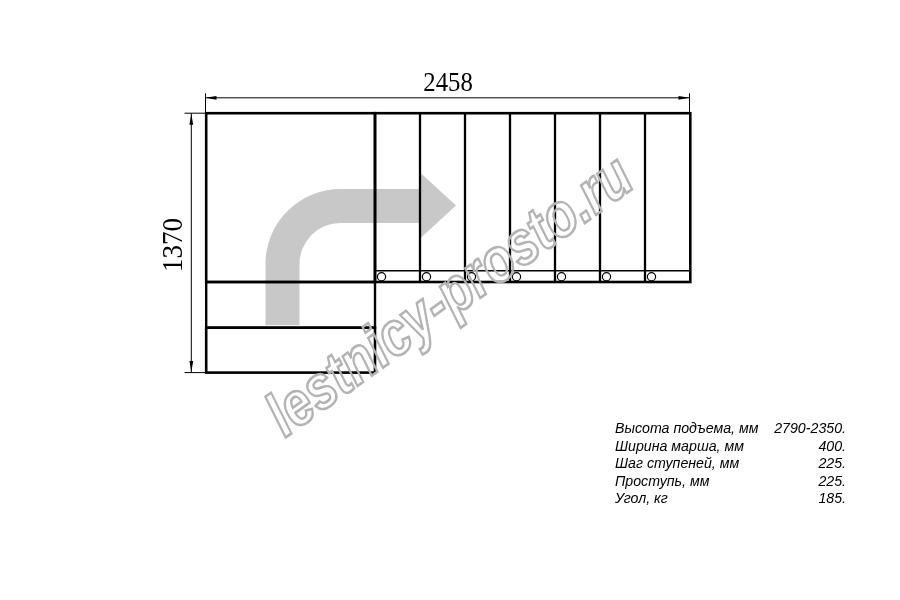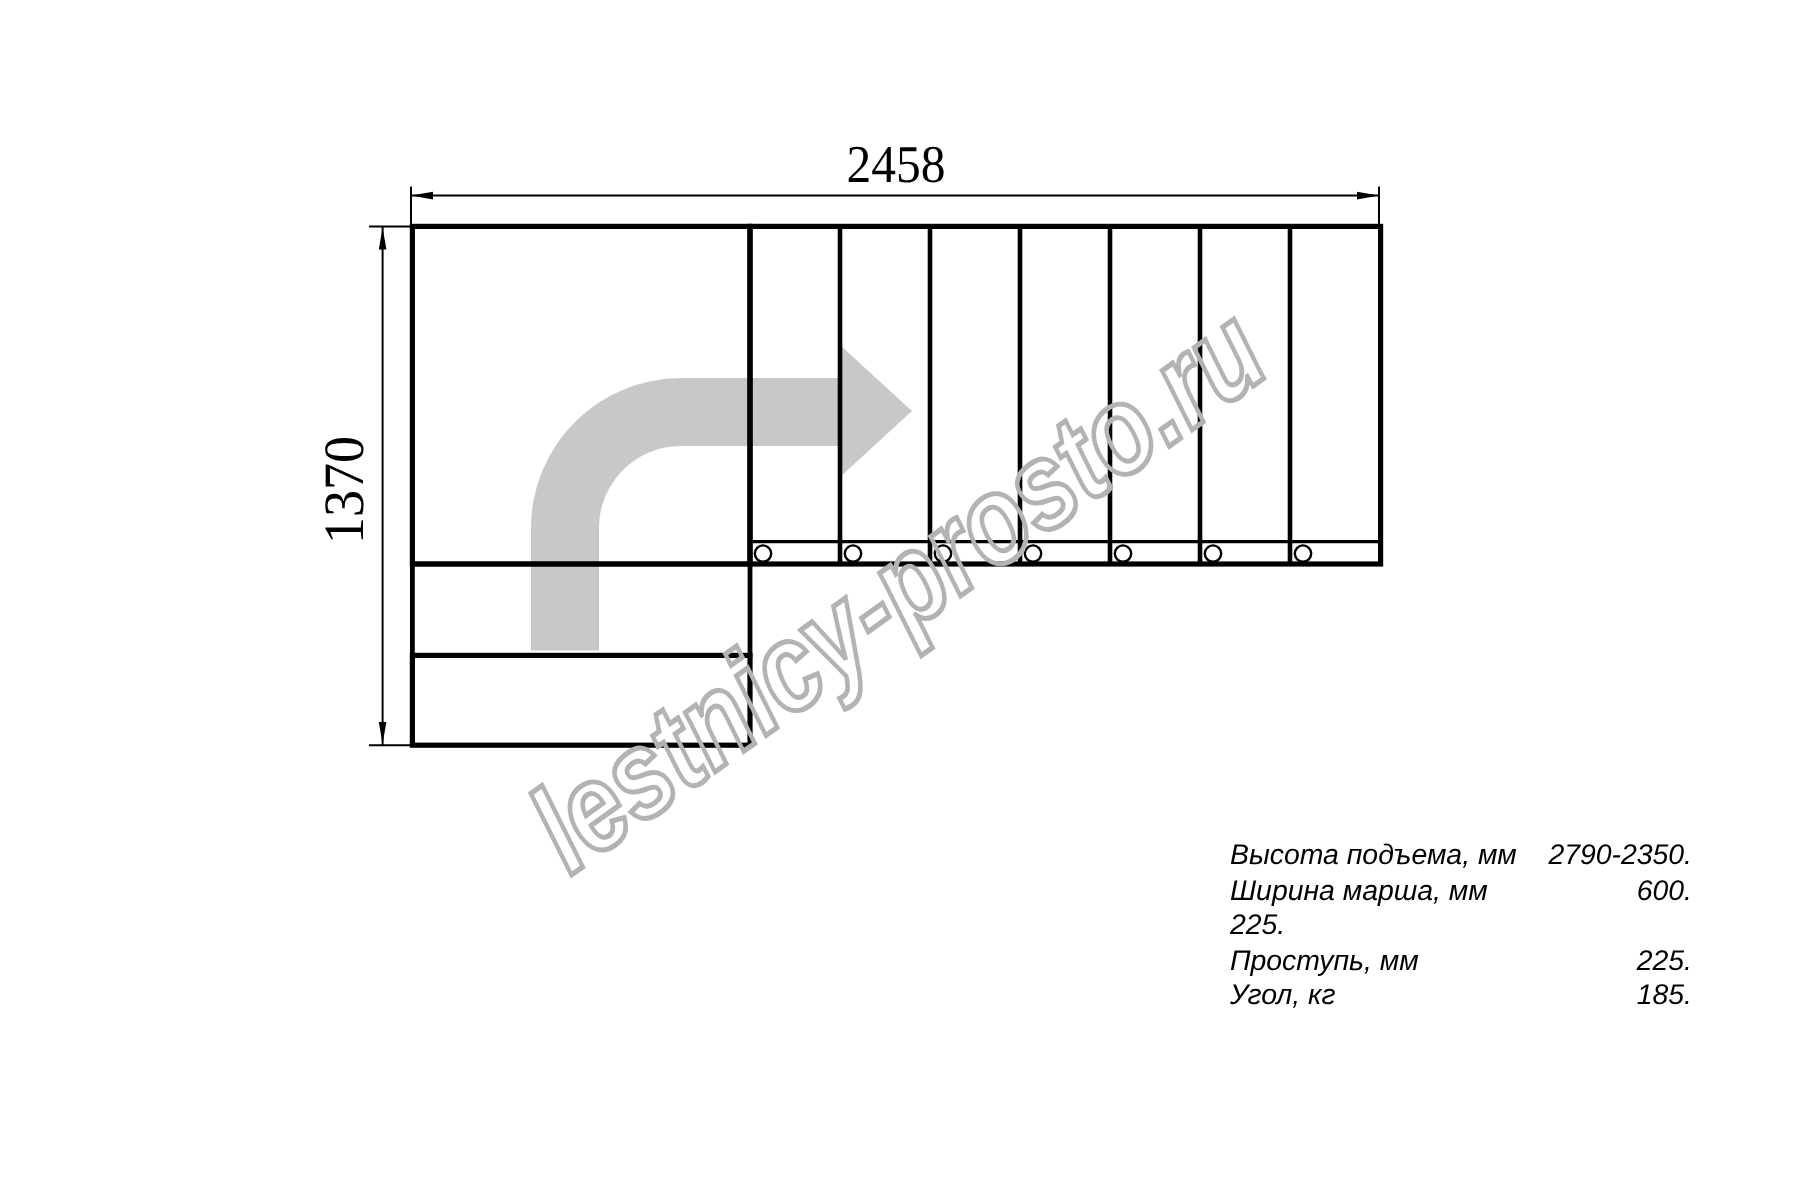--- a/index.html
+++ b/index.html
@@ -81,24 +81,25 @@
 
 <div class="spec">
 
   <div class="row">
         <span>Высота подъема, мм</span>
         <span>2790-2350.</span>
       </div>
 
   <div class="row">
         <span>Ширина марша, мм</span>
-        <span>600.</span>
+        <span>400.</span>
       </div>
 
   <div class="row">
+        <span>Шаг ступеней, мм</span>
         <span>225.</span>
       </div>
 
   <div class="row">
         <span>Проступь, мм</span>
         <span>225.</span>
       </div>
 
 
   <div class="row">

